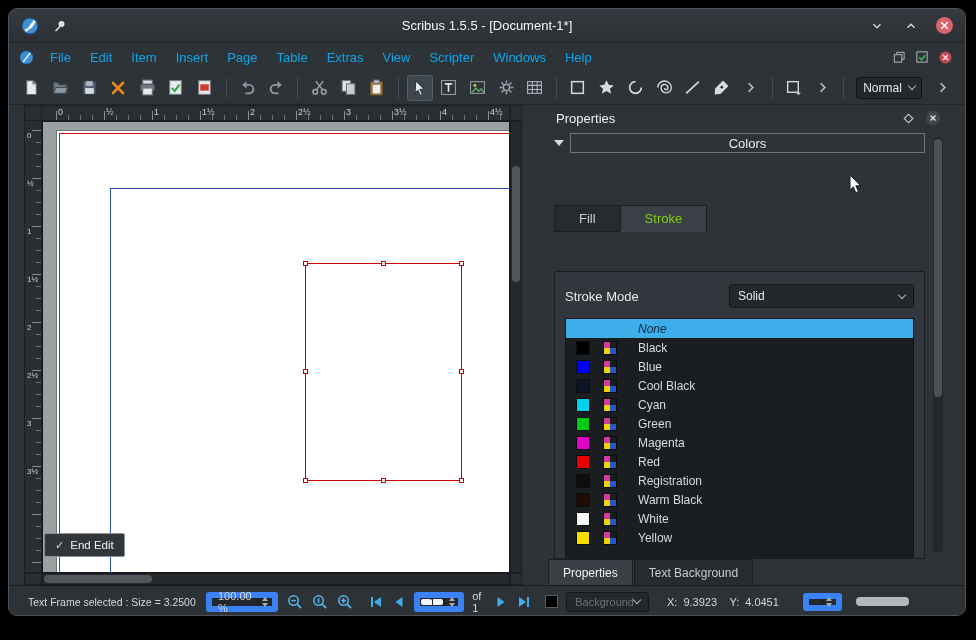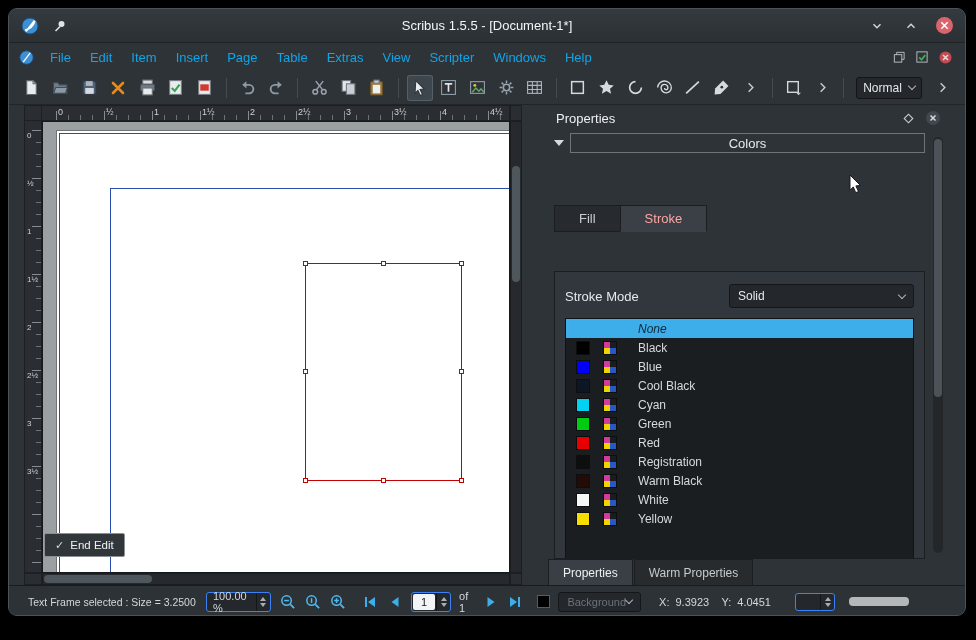--- a/index.html
+++ b/index.html
@@ -75,21 +75,21 @@
   .props-header{ height:26px; flex:none; display:flex; align-items:center; padding:0 10px; font-size:13px; color:#eef1f3;}
   .ph-ctrls{ margin-left:auto; display:flex; align-items:center; gap:10px;}
   .props-body{ flex:1; min-height:0; display:flex; flex-direction:column; padding:2px 26px 0 8px;gap:40px;}
   .colors-header{ display:flex; align-items:center; gap:6px; flex:none;}
   .tri-down{ width:0; height:0; border-left:5px solid transparent; border-right:5px solid transparent; border-top:6px solid #d6dade; flex:none;}
   .colors-box{ flex:1; height:20px; border:1px solid #6d747b; display:flex; align-items:center; justify-content:center; font-size:13px; color:#e8ebed;}
   .ptabs{ display:flex; margin-top:12px; flex:none; position:relative; z-index:2;}
   .ptab{ height:27px; padding:0 24px; display:flex; align-items:center; font-size:13px;
     background:#272b2f; border:1px solid #1b1e21; color:#c9cdd1; border-right:none;}
   .ptab:last-child{ border-right:1px solid #1b1e21;}
-  .ptab.active{ background:#3a4046; color:#fca5a5; border-bottom-color:#3a4046;}
+  .ptab.active{ background:#3a4046; color:#84cc16; border-bottom-color:#3a4046;}
   .pframe{ flex:1; min-height:0; border:1px solid #1b1e21; margin-top:-1px; background:#31373c; padding:12px 10px 0; overflow:hidden; display:flex; flex-direction:column;}
   .pm-row{ display:flex; align-items:center; justify-content:space-between; font-size:13px; color:#e6e9eb; flex:none;}
   .combo{ width:185px; height:24px; background:#24282c; border:1px solid #141618; border-radius:3px;
     display:flex; align-items:center; justify-content:space-between; padding:0 8px; font-size:12px; color:#e6e9ea;}
   .color-list{ margin-top:10px; height:298px; flex:none; background:#1b1e21; border:1px solid #101214; overflow:hidden;}
   .crow{ height:19px; display:flex; align-items:center; padding-left:10px; font-size:12px; color:#d7dadd;}
   .crow.selected{ background:#3daee9; color:#0c2b3b;font-style:italic;}
   .sw{ width:14px; height:14px; border:1px solid #0c0e10; margin-right:13px; flex:none; background:#1b1e21;}
   .cmyk{ width:14px; height:14px; margin-right:21px; flex:none; border:1px solid #0c0e10;
     background:conic-gradient(#1a1d20 0 90deg,#2a57c8 90deg 180deg,#efd500 180deg 270deg,#d23a9e 270deg 360deg);}
@@ -98,21 +98,21 @@
   .dock-tabs{ height:26px; flex:none; display:flex; padding-left:2px; gap:1px;}
   .dtab{ padding:0 14px; display:flex; align-items:center; font-size:12px; border:1px solid #1b1e21; border-bottom:none; color:#c6cacd; background:#272b2e;}
   .dtab.active{ background:#3a3f45; color:#eef0f2;}
   .props-scroll{ position:absolute; right:8px; top:32px; bottom:32px; width:10px; background:#24272a; border-radius:5px;}
   .props-scroll .sc-handle{ position:absolute; left:1px; right:1px; top:2px; height:62%; background:#4d5258; border-radius:4px;}
 
   
   .statusbar{ height:32px; flex:none; display:flex; align-items:center; gap:8px; padding:0 14px 0 19px;
     border-top:1px solid #191c1e; background:#2d3236; font-size:11px; color:#d4d7da;}
   .sb-info{ width:170px; flex:none; font-size:10.5px; white-space:nowrap; overflow:hidden;}
-  .spin{ display:flex; align-items:stretch; background:#24282c; border:1px solid #3b82f6; border-radius:3px; height:20px;}
+  .spin{ display:flex; align-items:stretch; background:#24282c; border:6px solid #3b82f6; border-radius:3px; height:20px;}
   .spin .val{ display:flex; align-items:center; padding:0 6px; font-size:11px;}
   .spin .arrs{ width:14px; border-left:1px solid #141618; display:flex; flex-direction:column; align-items:center; justify-content:center; gap:2px;}
   .up{ width:0; height:0; border-left:3px solid transparent; border-right:3px solid transparent; border-bottom:4px solid #a8aeb4;}
   .dn{ width:0; height:0; border-left:3px solid transparent; border-right:3px solid transparent; border-top:4px solid #a8aeb4;}
   .zoom-spin{ width:78px;} .zoom-spin .val{ flex:1;}
   .sb-iconbtn{ width:20px; height:20px; display:flex; align-items:center; justify-content:center;}
   .page-spin .field{ width:22px; display:flex; align-items:center; justify-content:center; background:#f2f4f5; color:#17191b; font-size:11px; margin:1px; border-radius:2px;}
   .layer-swatch{ width:13px; height:13px; background:#000; border:1px solid #565c62; flex:none; margin-left:6px;}
   .layer-combo{ width:95px; height:20px; font-size:11px; color:#6b7279;}
   .sb-xy{ display:flex; gap:6px; margin-left:10px; white-space:nowrap;}
@@ -498,20 +498,25 @@
               <span class="sw" style="background: rgb(0, 210, 240);"></span>
               <span class="cmyk"></span>
               <span>Cyan</span>
             </div>
             <div class="crow">
               <span class="sw" style="background: rgb(0, 204, 20);"></span>
               <span class="cmyk"></span>
               <span>Green</span>
             </div>
             <div class="crow">
+              <span class="sw" style="background: rgb(224, 0, 200);"></span>
+              <span class="cmyk"></span>
+              <span>Magenta</span>
+            </div>
+            <div class="crow">
               <span class="sw" style="background: rgb(232, 0, 0);"></span>
               <span class="cmyk"></span>
               <span>Red</span>
             </div>
             <div class="crow">
               <span class="sw" style="background: rgb(14, 14, 14);"></span>
               <span class="cmyk"></span>
               <span>Registration</span>
             </div>
             <div class="crow">
@@ -540,21 +545,21 @@
           </div>
         </div>
       </div>
 
       <div class="props-scroll">
         <div class="sc-handle"></div>
       </div>
 
       <div class="dock-tabs">
         <div class="dtab active">Properties</div>
-        <div class="dtab">Warm Properties</div>
+        <div class="dtab">Text Background</div>
       </div>
     </div>
   </div>
 
   <div class="statusbar">
     <div class="sb-info">Text Frame selected : Size = 3.2500 in x</div>
 
     <div class="spin zoom-spin">
       <span class="val">100.00 %</span>
       <span class="arrs">

